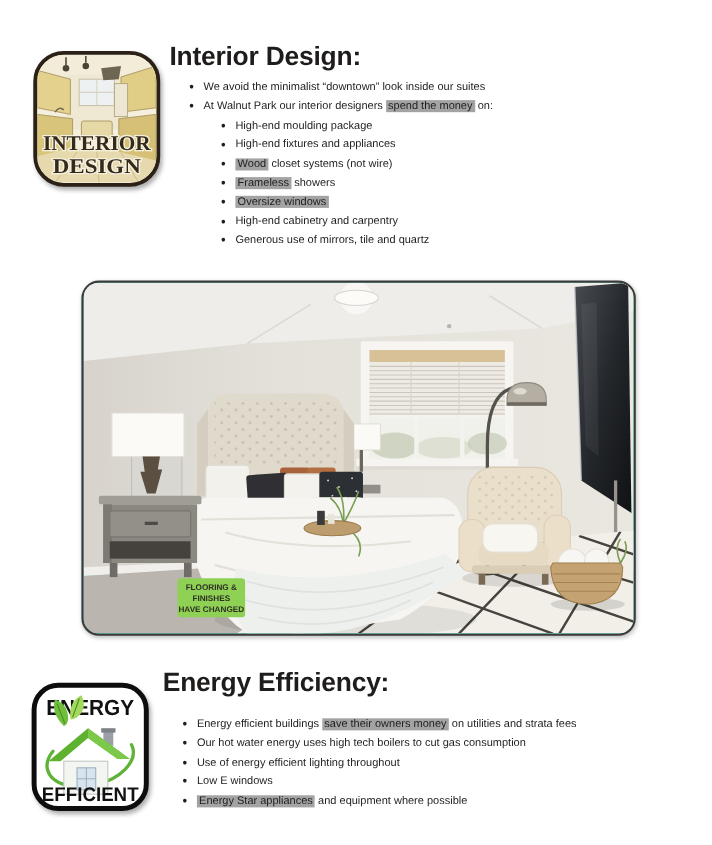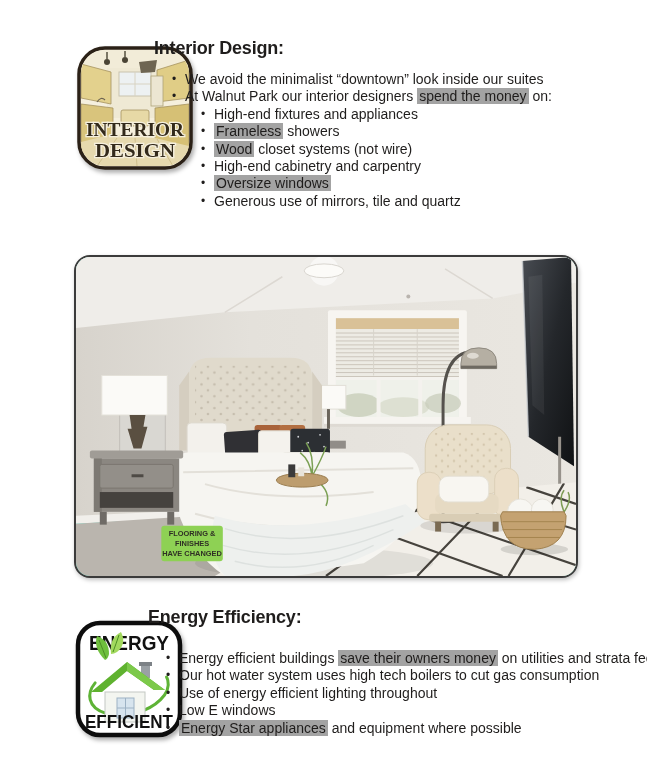--- a/index.html
+++ b/index.html
@@ -1,27 +1,27 @@
 <!DOCTYPE html>
 <html><head>
 <meta charset="utf-8">
 <style>
   html,body{margin:0;padding:0;}
   body{
     width:647px;height:768px;overflow:hidden;position:relative;
     background:#ffffff;color:#1f1d1c;
     font-family:"Liberation Sans", sans-serif;
   }
-  .badge{position:absolute;filter:drop-shadow(2px 3px 2px rgba(0,0,0,.32));margin-left:47px;}
+  .badge{position:absolute;filter:drop-shadow(2px 3px 2px rgba(0,0,0,.32));}
   #interior-badge{left:30px;top:46px;}
   #energy-badge{left:28px;top:620px;}
-  .heading{position:absolute;font-weight:bold;font-size:18px;letter-spacing:-0.2px;white-space:nowrap;}
+  .heading{position:absolute;font-weight:bold;font-size:24px;letter-spacing:-0.2px;white-space:nowrap;}
   #interior-heading{left:154px;top:38px;}
   #energy-heading{left:148px;top:607px;}
-  ul.bullets{position:absolute;list-style:none;margin:0;padding:0;font-size:14px;line-height:17.4px;}
+  ul.bullets{position:absolute;list-style:none;margin:0;padding:0;font-size:10px;line-height:17.4px;}
   #interior-list{left:154px;top:71px;width:470px;}
   #energy-list{left:148px;top:650px;width:495px;}
   ul.bullets li{position:relative;padding-left:31px;white-space:nowrap;}
   ul.bullets li::before{content:'\2022';position:absolute;left:18px;top:0;font-size:12px;color:#1f1d1c;}
   ul.bullets li.l2{padding-left:60px;}
   ul.bullets li.l2::before{left:47px;}
   .hl{background:#a3a3a3;padding:0 2px;}
   .photo-frame{
     position:absolute;left:74px;top:255px;width:504px;height:323px;
     border:2px solid #3b3b3b;border-radius:16px;overflow:hidden;box-sizing:border-box;
@@ -64,25 +64,26 @@
       <text x="58" y="90" text-anchor="middle" font-family="Liberation Serif, serif" font-weight="bold" font-size="19" fill="#332a1b" paint-order="stroke" stroke="#f5efdd" stroke-width="2.5" textLength="98" lengthAdjust="spacingAndGlyphs">INTERIOR</text>
       <text x="58" y="111" text-anchor="middle" font-family="Liberation Serif, serif" font-weight="bold" font-size="19" fill="#332a1b" paint-order="stroke" stroke="#f5efdd" stroke-width="2.5" textLength="80" lengthAdjust="spacingAndGlyphs">DESIGN</text>
     </svg>
   </div>
 
   <div class="heading" id="interior-heading">Interior Design:</div>
 
   <ul class="bullets" id="interior-list">
     <li class="l1"><span>We avoid the minimalist “downtown” look inside our suites</span></li>
     <li class="l1"><span>At Walnut Park our interior designers </span><span class="hl">spend the money</span><span> on:</span></li>
+    <li class="l2"><span>High-end moulding package</span></li>
     <li class="l2"><span>High-end fixtures and appliances</span></li>
+    <li class="l2"><span class="hl">Wood</span><span> closet systems (not wire)</span></li>
     <li class="l2"><span class="hl">Frameless</span><span> showers</span></li>
-    <li class="l2"><span class="hl">Wood</span><span> closet systems (not wire)</span></li>
+    <li class="l2"><span class="hl">Oversize windows</span></li>
     <li class="l2"><span>High-end cabinetry and carpentry</span></li>
-    <li class="l2"><span class="hl">Oversize windows</span></li>
     <li class="l2"><span>Generous use of mirrors, tile and quartz</span></li>
   </ul>
 
   <div class="photo-frame">
     <svg viewBox="0 0 504 323" preserveAspectRatio="none">
       <defs>
         <linearGradient id="wallG" x1="0" y1="0" x2="1" y2="0">
           <stop offset="0" stop-color="#d7d3cc"></stop>
             <stop offset="0.35" stop-color="#e4e1db"></stop>
             <stop offset="1" stop-color="#eae7e1"></stop>
@@ -267,19 +268,19 @@
         <path d="M24,20 Q28,30 31,38 M44,15 Q41,24 38,32" stroke="#4d8f24" stroke-width="1" fill="none"></path>
       </g>
       <text x="54" y="108" text-anchor="middle" font-family="Liberation Sans, sans-serif" font-weight="bold" font-size="18" fill="#111111" textLength="88" lengthAdjust="spacingAndGlyphs">EFFICIENT</text>
     </svg>
   </div>
 
   <div class="heading" id="energy-heading">Energy Efficiency:</div>
 
   <ul class="bullets" id="energy-list">
     <li><span>Energy efficient buildings </span><span class="hl">save their owners money</span><span> on utilities and strata fees</span></li>
-    <li><span>Our hot water system uses high tech boilers to cut gas consumption</span></li>
+    <li><span>Our hot water energy uses high tech boilers to cut gas consumption</span></li>
     <li><span>Use of energy efficient lighting throughout</span></li>
     <li><span>Low E windows</span></li>
     <li><span class="hl">Energy Star appliances</span><span> and equipment where possible</span></li>
   </ul>
 
 </div>
 
 </body></html>

